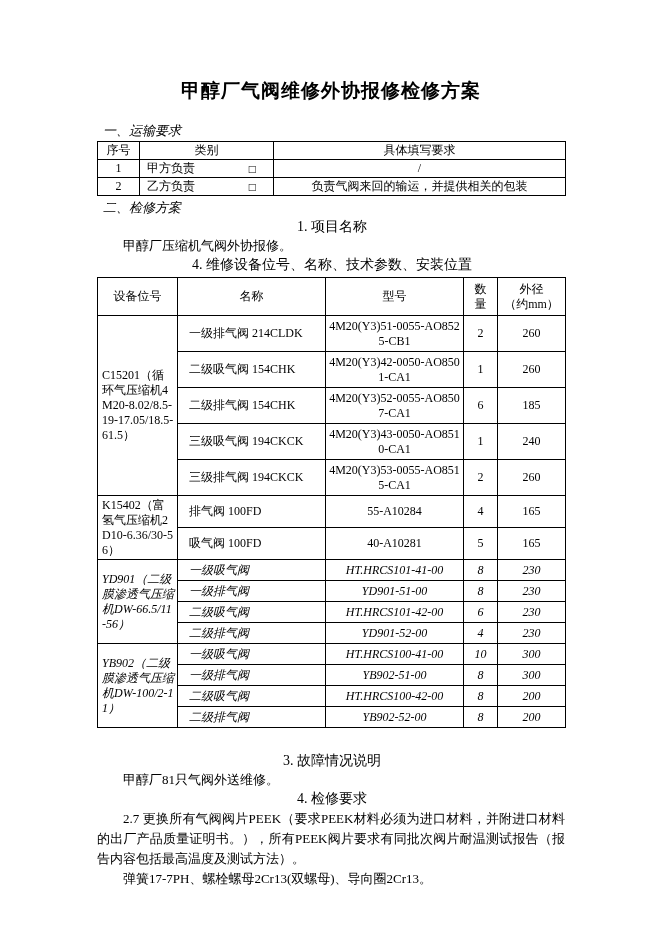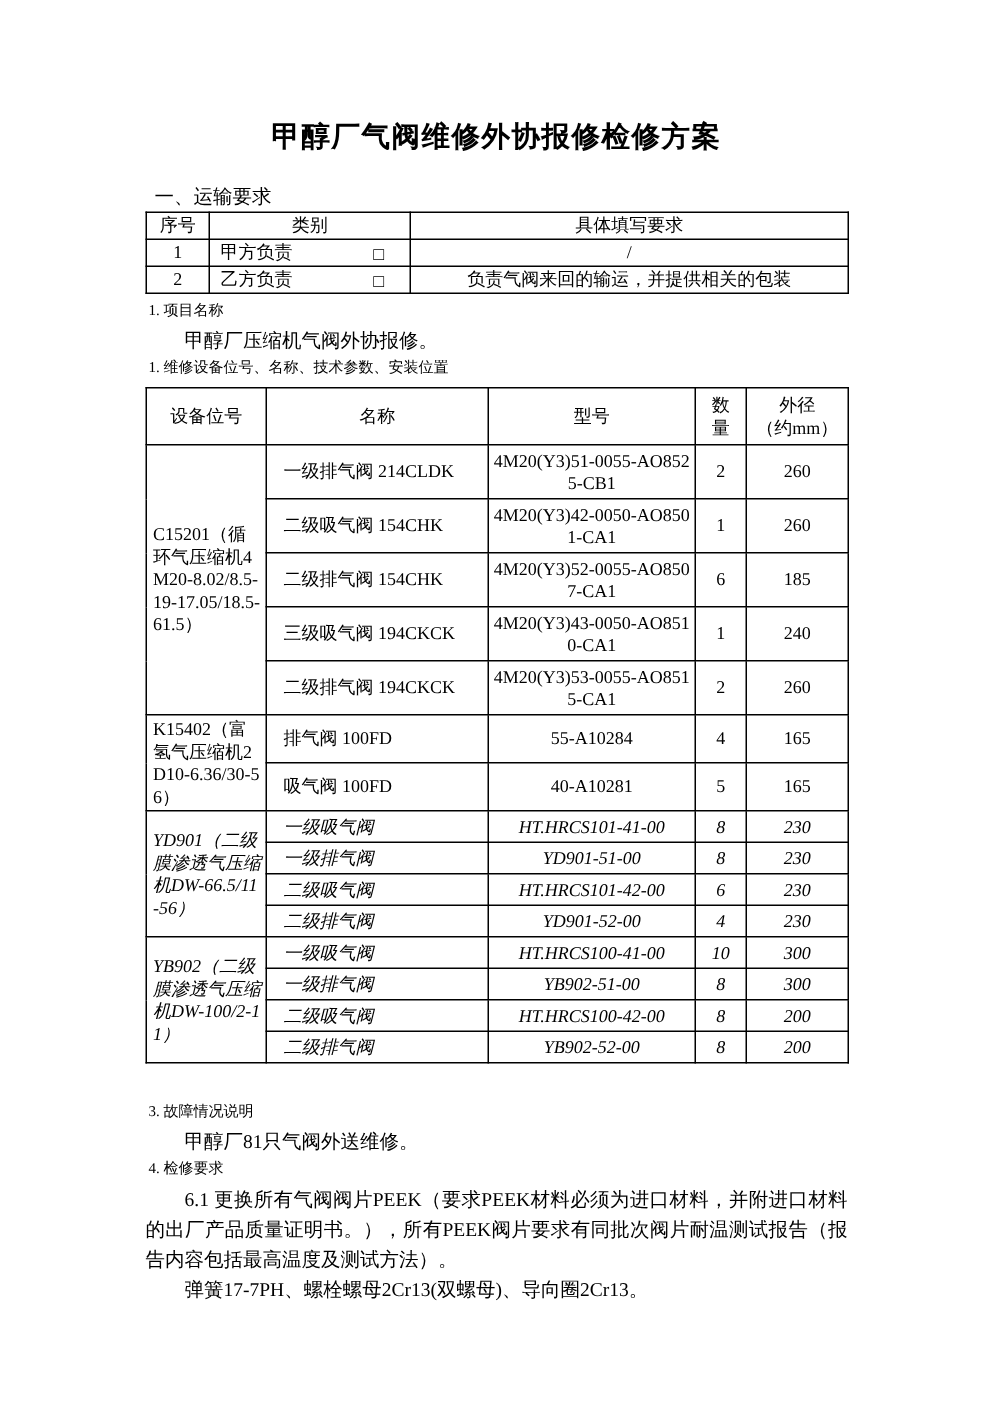--- a/index.html
+++ b/index.html
@@ -25,25 +25,27 @@
     font-size: 19px;
     font-weight: bold;
     text-align: center;
     letter-spacing: 1px;
     margin: 0 0 18px 0;
   }
   .section-heading {
     font-size: 13px;
     margin: 0 0 2px 6px;
     line-height: 17px;
+    font-style: italic;
   }
   .item-heading {
-    font-size: 10px;
+    font-size: 14px;
     margin: 2px 0 2px 2px;
     line-height: 17px;
+    text-align: center;
   }
   .item-body {
     font-size: 13px;
     margin: 0 0 2px 0;
     line-height: 17px;
     text-indent: 2em;
   }
   .para {
     font-size: 13px;
     line-height: 20px;
@@ -126,23 +128,24 @@
             <span class="cat-inner">
               <span>乙方负责</span>
               <span class="chk">□</span>
             </span>
           </td>
           <td>负责气阀来回的输运，并提供相关的包装</td>
         </tr>
       </tbody>
     </table>
 
+    <div class="section-heading">二、检修方案</div>
     <div class="item-heading">1. 项目名称</div>
     <div class="item-body">甲醇厂压缩机气阀外协报修。</div>
-    <div class="item-heading">1. 维修设备位号、名称、技术参数、安装位置</div>
+    <div class="item-heading">4. 维修设备位号、名称、技术参数、安装位置</div>
 
     <table class="t-equip">
       <thead>
         <tr>
           <th class="col-tag">设备位号</th>
           <th class="col-name">名称</th>
           <th class="col-model">型号</th>
           <th class="col-qty"><span class="qty-head">数量</span></th>
           <th class="col-od">
             <span>外径</span><br>
@@ -171,21 +174,21 @@
           <td>6</td>
           <td>185</td>
         </tr>
         <tr class="r-big">
           <td class="name-cell">三级吸气阀 194CKCK</td>
           <td>4M20(Y3)43-0050-AO8510-CA1</td>
           <td>1</td>
           <td>240</td>
         </tr>
         <tr class="r-big">
-          <td class="name-cell">二级排气阀 194CKCK</td>
+          <td class="name-cell">三级排气阀 194CKCK</td>
           <td>4M20(Y3)53-0055-AO8515-CA1</td>
           <td>2</td>
           <td>260</td>
         </tr>
 
         <tr class="r-mid">
           <td class="tag-cell" rowspan="2">K15402（富氢气压缩机2D10-6.36/30-56）</td>
           <td class="name-cell">排气阀 100FD</td>
           <td>55-A10284</td>
           <td>4</td>
@@ -249,18 +252,18 @@
           <td>8</td>
           <td>200</td>
         </tr>
       </tbody>
     </table>
 
     <div class="tail">
       <div class="item-heading">3. 故障情况说明</div>
       <div class="item-body">甲醇厂81只气阀外送维修。</div>
       <div class="item-heading">4. 检修要求</div>
-      <p class="para">6.1 更换所有气阀阀片PEEK（要求PEEK材料必须为进口材料，并附进口材料的出厂产品质量证明书。），所有PEEK阀片要求有同批次阀片耐温测试报告（报告内容包括最高温度及测试方法）。</p>
+      <p class="para">2.7 更换所有气阀阀片PEEK（要求PEEK材料必须为进口材料，并附进口材料的出厂产品质量证明书。），所有PEEK阀片要求有同批次阀片耐温测试报告（报告内容包括最高温度及测试方法）。</p>
       <p class="para">弹簧17-7PH、螺栓螺母2Cr13(双螺母)、导向圈2Cr13。</p>
     </div>
 
   </div>
 </div>
 
 </body></html>

